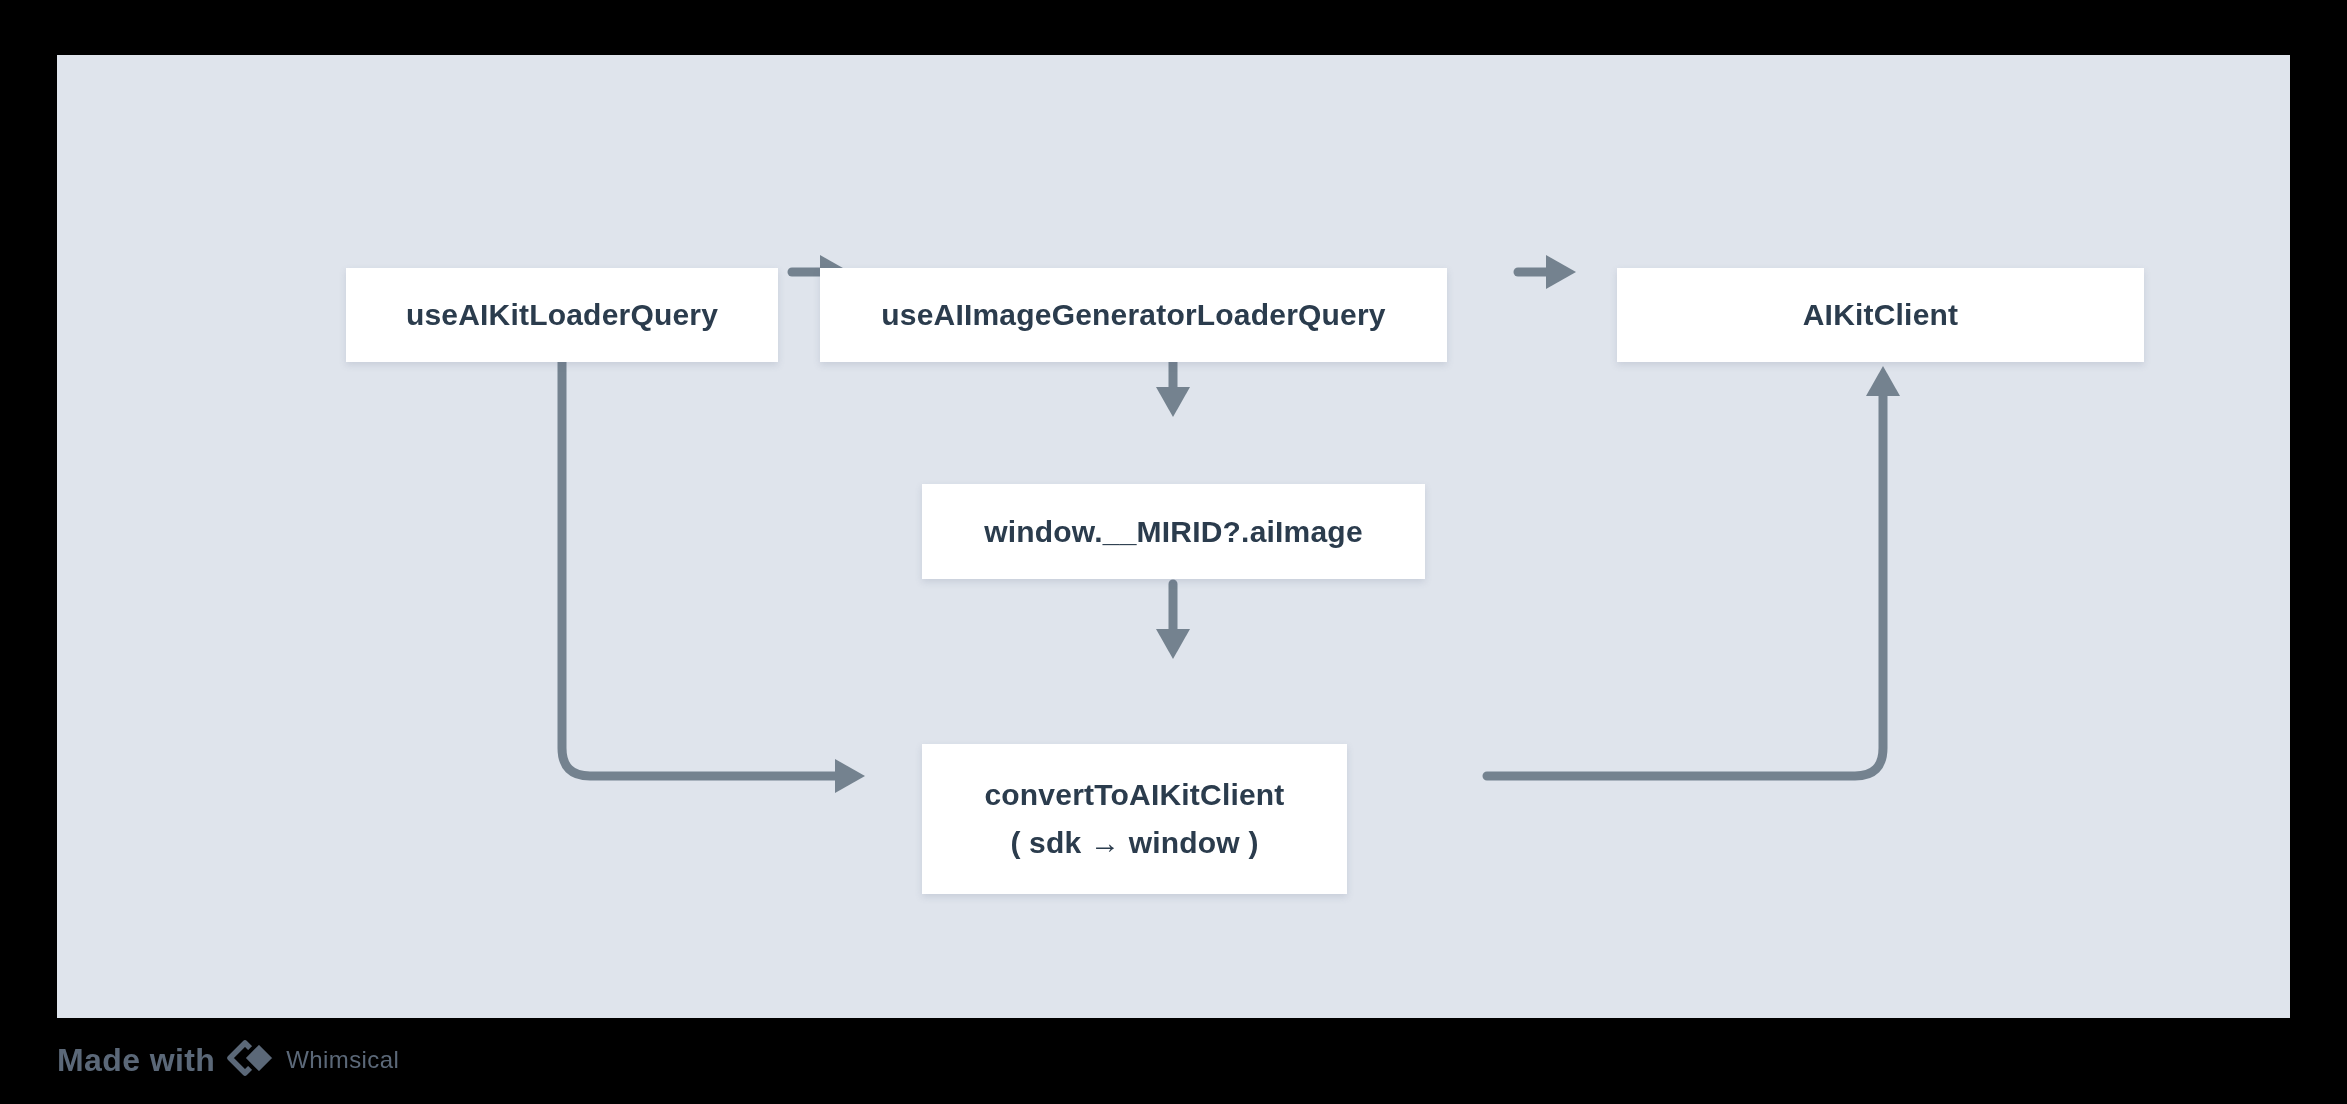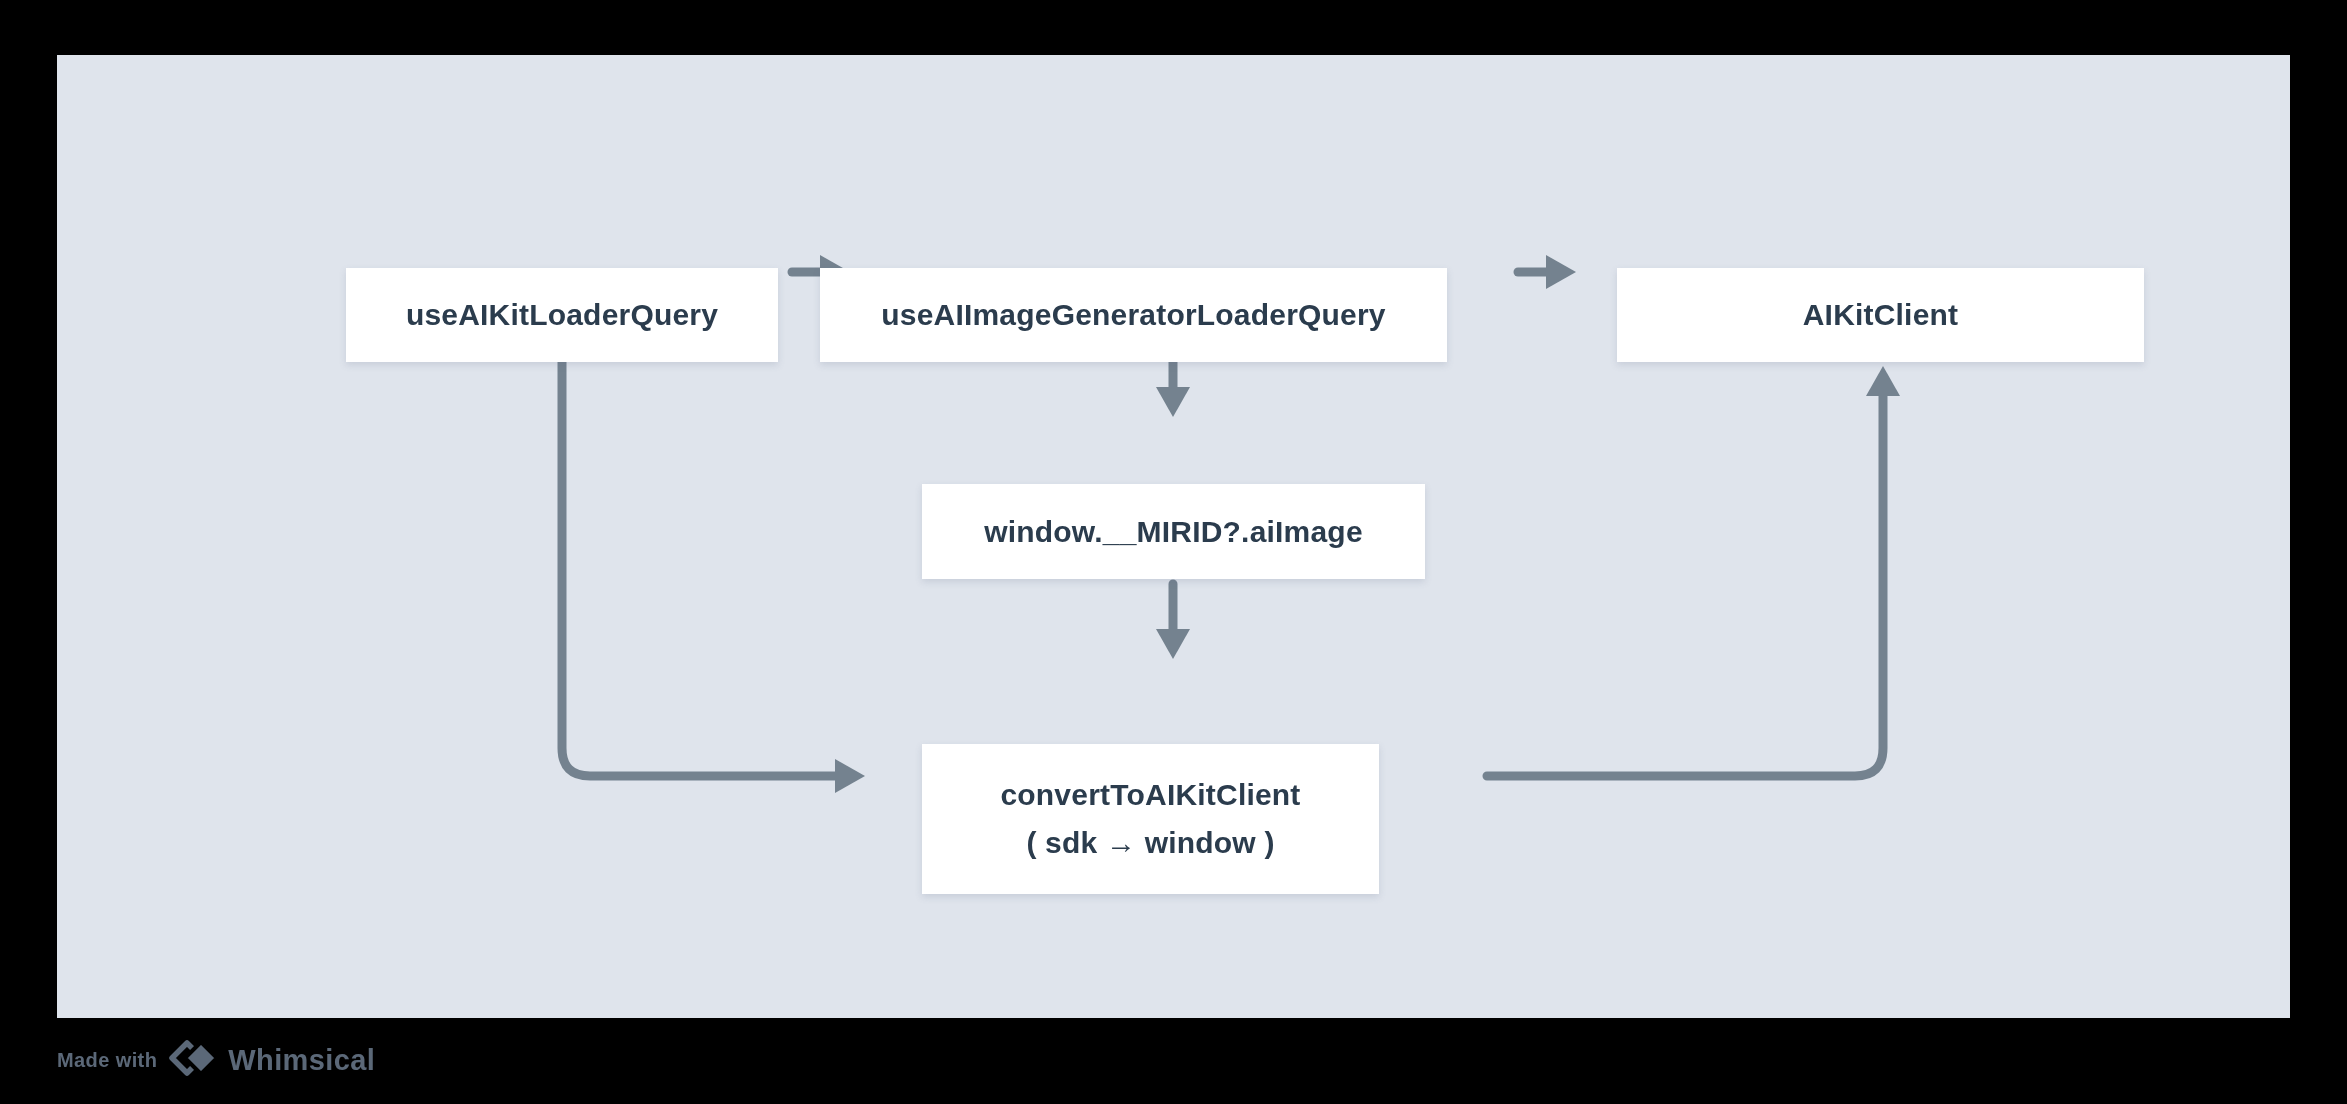--- a/index.html
+++ b/index.html
@@ -44,45 +44,45 @@
     justify-content: center;
     text-align: center;
     box-shadow: 0 3px 7px rgba(93, 108, 133, 0.18);
     line-height: 48px;
     margin-top: 43px;
   }
   .node-1 { left: 289px;  top: 170px; width: 432px; height: 94px; }
   .node-2 { left: 763px;  top: 170px; width: 627px; height: 94px; }
   .node-3 { left: 1560px; top: 170px; width: 527px; height: 94px; }
   .node-4 { left: 865px;  top: 386px; width: 503px; height: 95px; align-items: center; }
-  .node-5 { left: 865px;  top: 646px; width: 457px; height: 150px; }
+  .node-5 { left: 865px;  top: 646px; width: 425px; height: 150px; }
 
   .footer {
     position: absolute;
     left: 57px;
     top: 1037px;
     height: 46px;
     display: flex;
     align-items: center;
     color: #5b6878;
     text-decoration: none;
   }
   .made-with {
-    font-size: 20px;
+    font-size: 32px;
     font-weight: bold;
     letter-spacing: 0.4px;
   }
   .logo-icon {
     margin-left: 12px;
     margin-right: 9px;
     display: block;
   }
   .brand {
-    font-size: 29px;
-    font-weight: bold;
+    font-size: 24px;
+    font-weight: normal;
     letter-spacing: 0.4px;
     text-align: right;
   }
 </style>
 </head>
 <body>
 
 <div class="stage">
 
   <div class="canvas">

